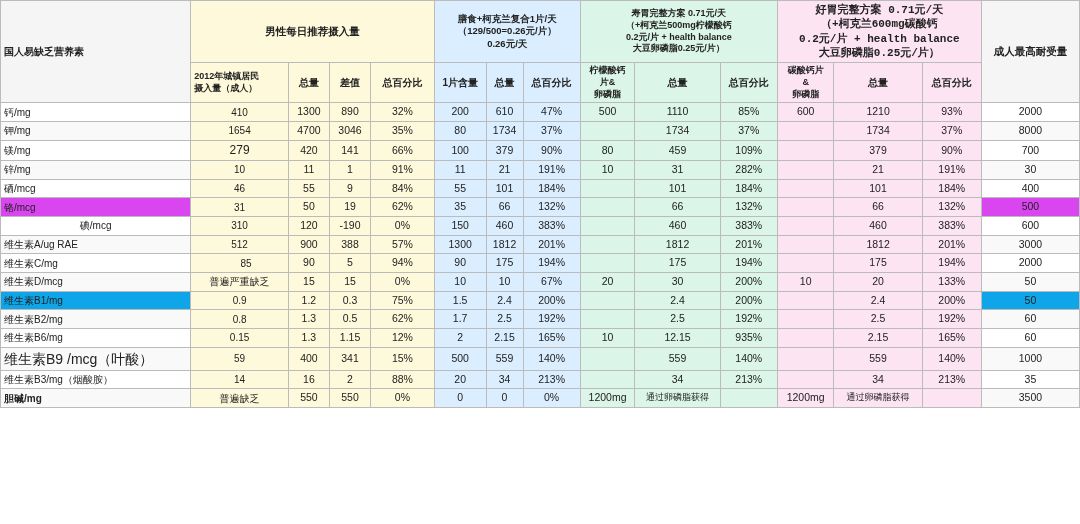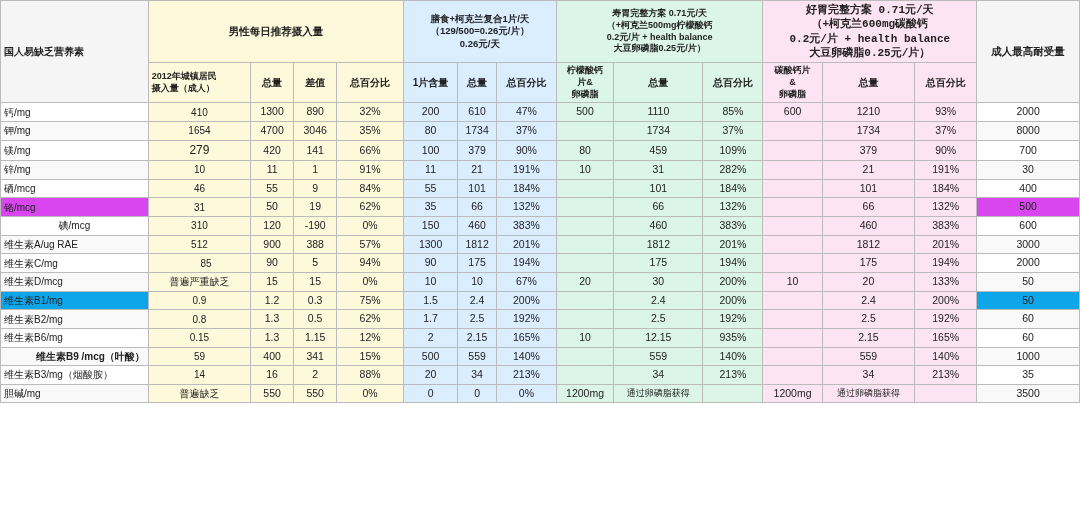--- a/index.html
+++ b/index.html
@@ -287,21 +287,21 @@
           <td class="group-header-b">165%</td>
           <td class="group-header-c">10</td>
           <td class="group-header-c">12.15</td>
           <td class="group-header-c">935%</td>
           <td class="group-header-d"></td>
           <td class="group-header-d">2.15</td>
           <td class="group-header-d">165%</td>
           <td>60</td>
         </tr>
         <tr style="background: rgb(249, 249, 249);">
-          <td style="text-align: right; font-weight: bold; font-size: 10px;">维生素B9 /mcg（叶酸）</td>
+          <td style="text-align: left; font-weight: normal; font-size: 14px;">维生素B9 /mcg（叶酸）</td>
           <td class="group-header-a" style="font-size: 10px;">59</td>
           <td class="group-header-a">400</td>
           <td class="group-header-a">341</td>
           <td class="group-header-a">15%</td>
           <td class="group-header-b">500</td>
           <td class="group-header-b">559</td>
           <td class="group-header-b">140%</td>
           <td class="group-header-c"></td>
           <td class="group-header-c">559</td>
           <td class="group-header-c">140%</td>
@@ -321,21 +321,21 @@
           <td class="group-header-b">213%</td>
           <td class="group-header-c"></td>
           <td class="group-header-c">34</td>
           <td class="group-header-c">213%</td>
           <td class="group-header-d"></td>
           <td class="group-header-d">34</td>
           <td class="group-header-d">213%</td>
           <td>35</td>
         </tr>
         <tr style="background: rgb(249, 249, 249);">
-          <td style="text-align: left; font-weight: normal; font-size: 10px;">胆碱/mg</td>
+          <td style="text-align: left; font-weight: bold; font-size: 10px;">胆碱/mg</td>
           <td class="group-header-a" style="font-size: 10px;">普遍缺乏</td>
           <td class="group-header-a">550</td>
           <td class="group-header-a">550</td>
           <td class="group-header-a">0%</td>
           <td class="group-header-b">0</td>
           <td class="group-header-b">0</td>
           <td class="group-header-b">0%</td>
           <td class="group-header-c">1200mg</td>
           <td class="group-header-c" style="font-size: 9px;">通过卵磷脂获得</td>
           <td class="group-header-c"></td>

